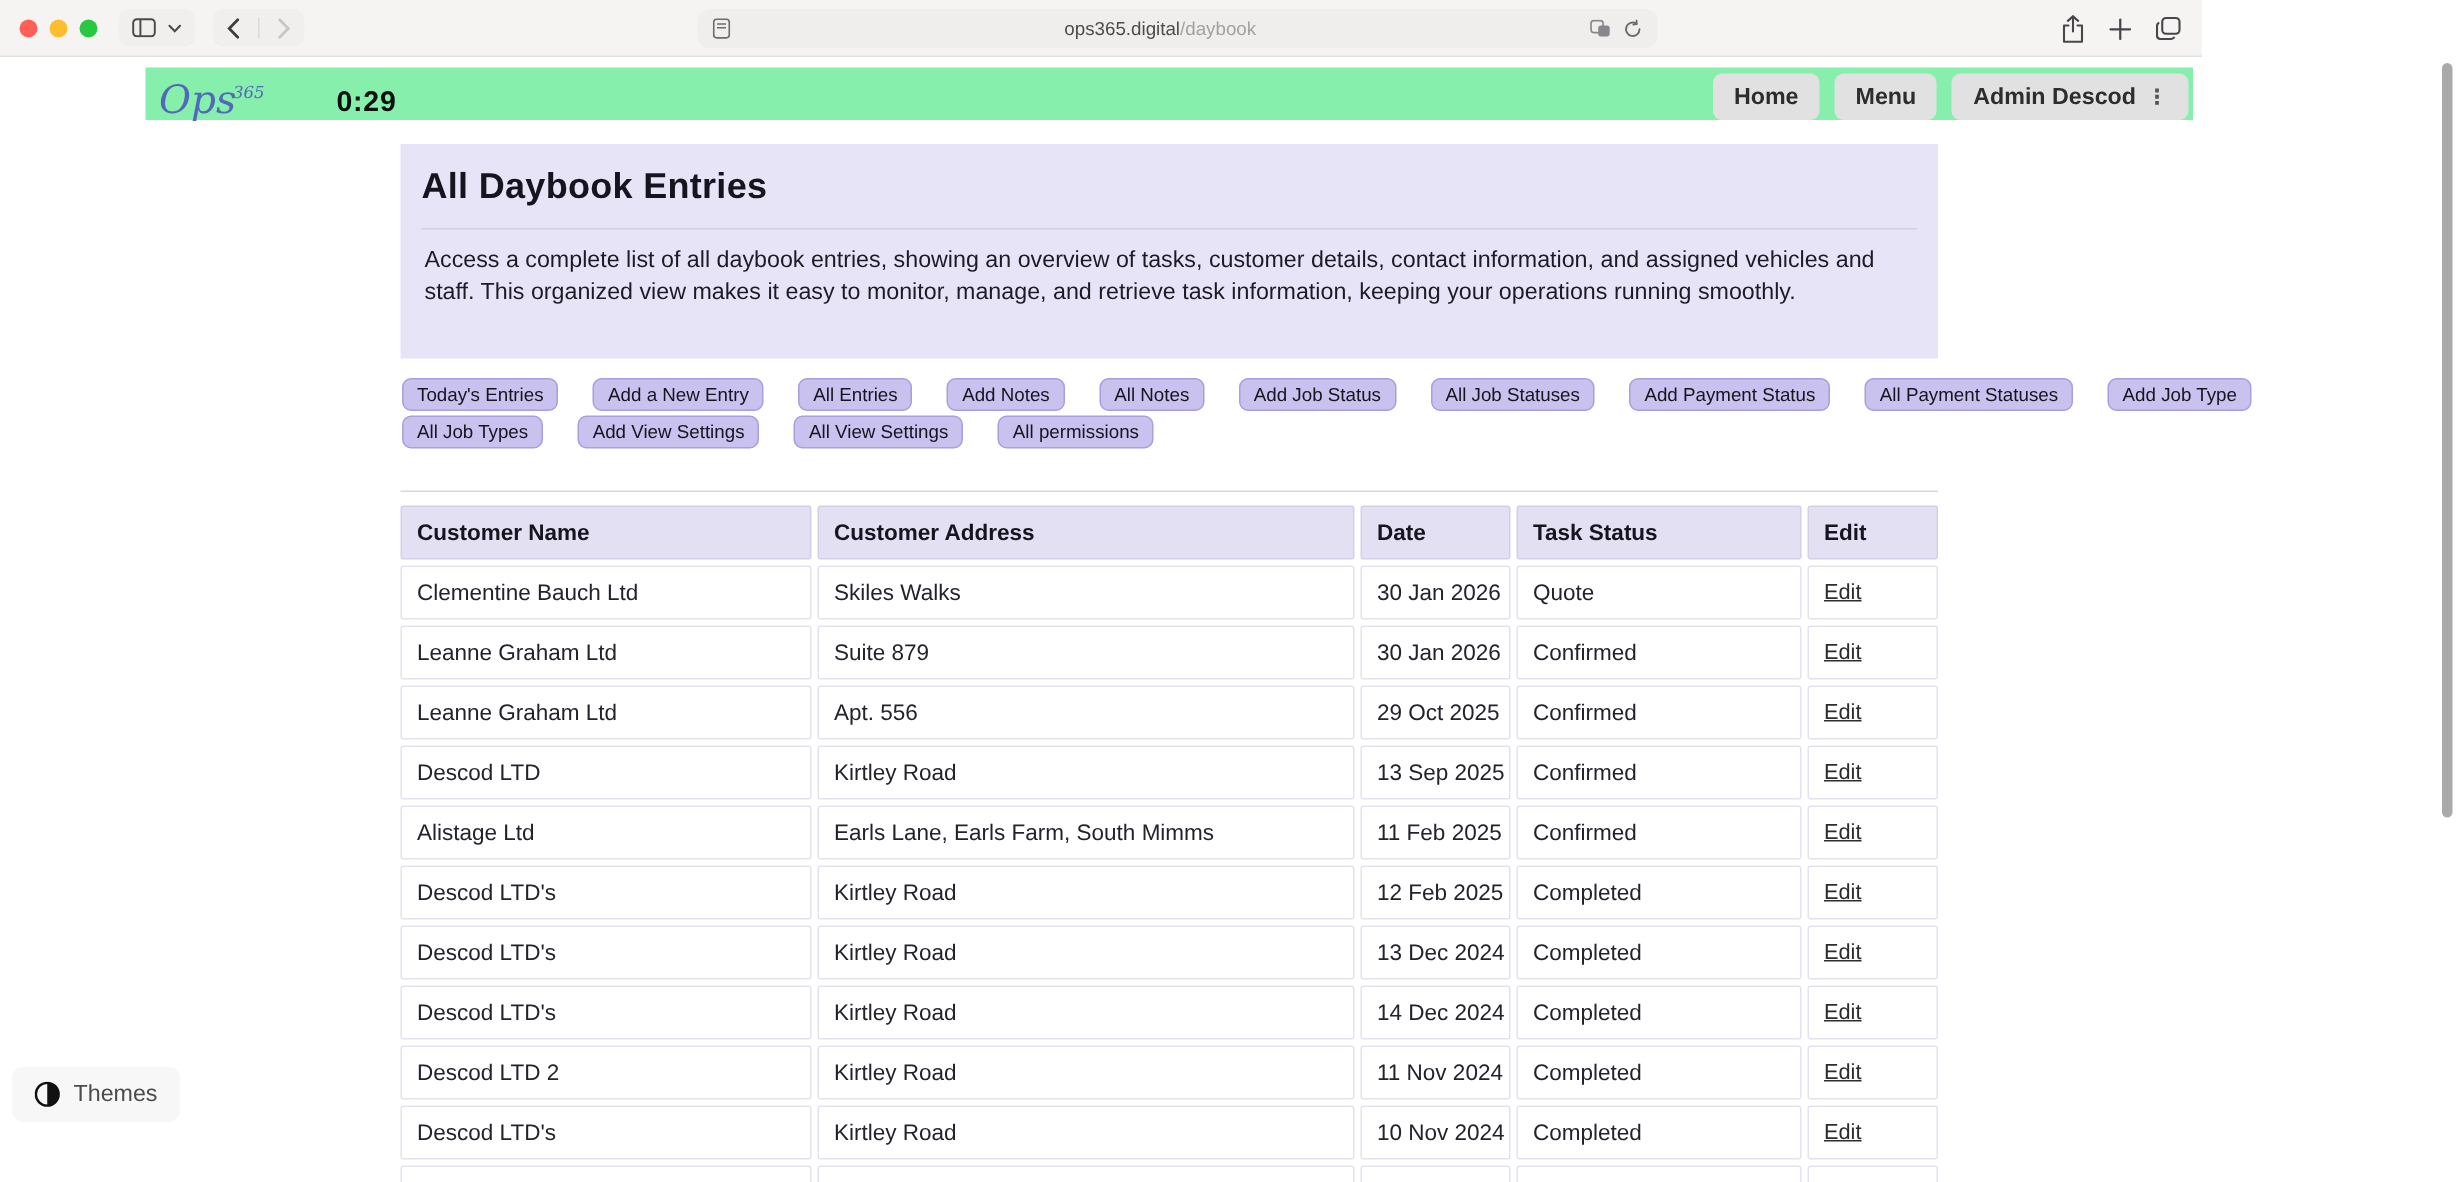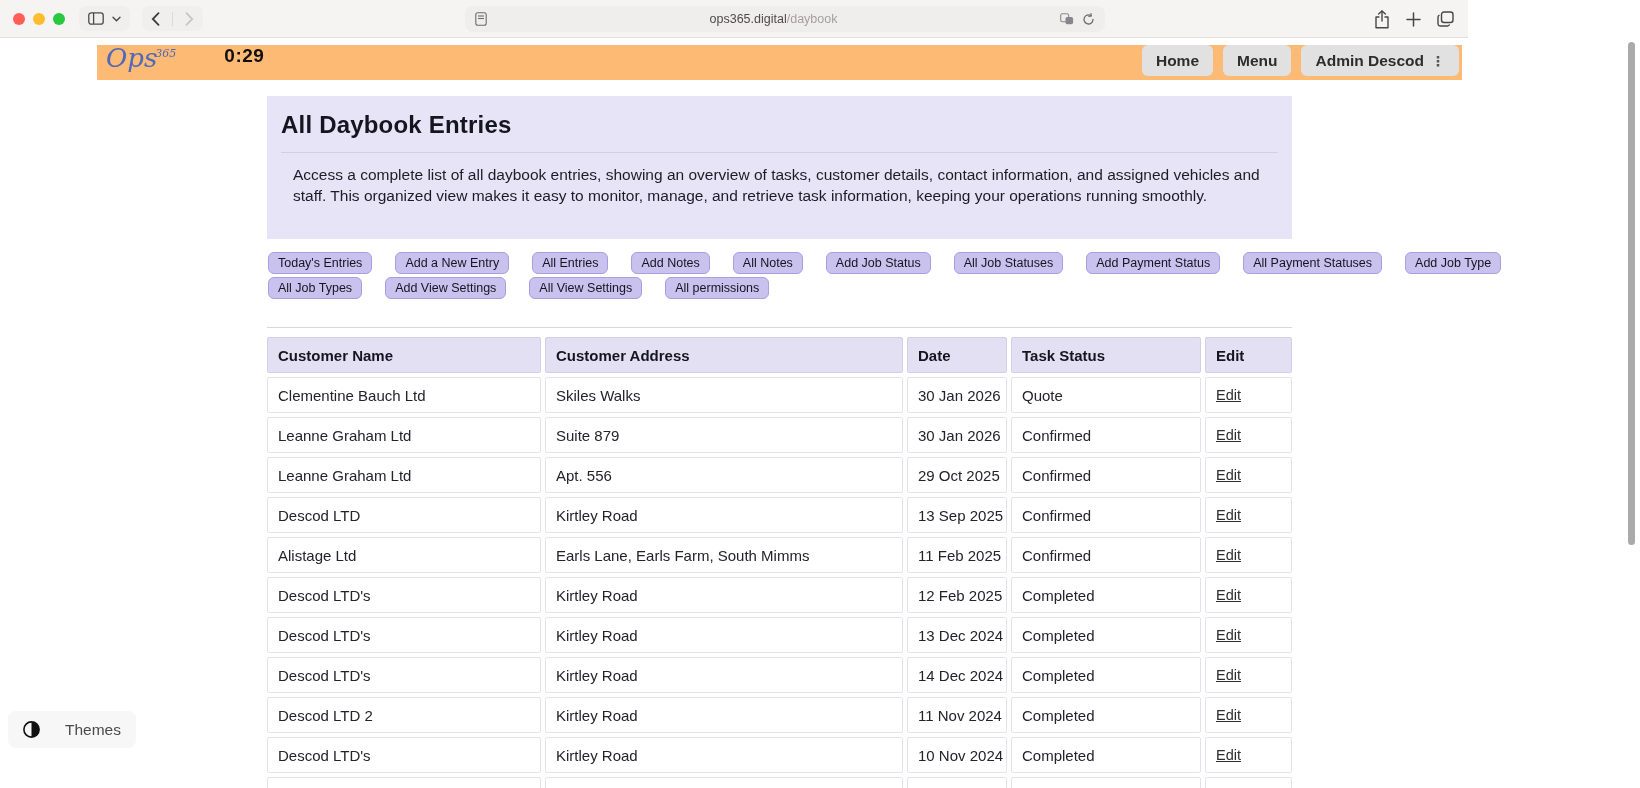--- a/index.html
+++ b/index.html
@@ -21,37 +21,37 @@
   .nav-group{margin-left:12px;gap:12px;}
   .chev-sep{width:1px;height:14px;background:#dddbd9;}
   .urlbar{position:absolute;left:465px;top:6px;width:640px;height:26px;background:#f0eeec;
     border-radius:8px;display:flex;align-items:center;padding:0 10px;box-sizing:border-box;border:none;}
   .url-text{flex:1;text-align:center;font-size:12.5px;color:#4e4c4a;white-space:nowrap;overflow:hidden;}
   .url-path{color:#a3a19f;}
   .chrome-right{position:absolute;right:14px;top:0;height:38px;display:flex;align-items:center;gap:16px;}
   .icon-btn{background:none;border:none;padding:0;display:flex;align-items:center;justify-content:center;}
 
   
-  .appbar{position:absolute;left:97px;top:45px;width:1365px;height:35px;background:#fdba74;
-    display:flex;align-items:flex-start;box-sizing:border-box;padding:0 3px 0 9px;}
+  .appbar{position:absolute;left:97px;top:45px;width:1365px;height:35px;background:#86efac;
+    display:flex;align-items:flex-end;box-sizing:border-box;padding:0 3px 0 9px;}
   .logo{font-family:"DejaVu Serif",serif;font-style:italic;font-size:26px;color:#5069b8;
     line-height:1;background:none;border:none;padding:0;}
   .logo sup{font-size:11px;margin-left:-2px;}
   .timer{font-size:19px;font-weight:700;color:#101010;margin-left:48px;letter-spacing:.5px;}
   .appnav{margin-left:auto;display:flex;gap:10px;}
   .nav-btn{height:31px;background:#e2e1e1;border:none;border-radius:6px;font-size:15.5px;
     color:#2d2d2d;padding:0 14px;display:flex;align-items:center;gap:7px;font-weight:700;}
   .kebab{color:#555;font-size:14px;line-height:1;font-family:"DejaVu Sans",sans-serif;}
 
   
   .panel{position:absolute;left:267px;top:96px;width:1025px;height:143px;background:#e8e4f7;
     box-sizing:border-box;padding:15px 14px;}
   .panel h1{margin:0;font-size:24px;font-weight:700;color:#15151f;letter-spacing:.2px;}
   .panel-divider{border:none;border-top:1px solid #d2cee4;margin:13px 0 11px;}
-  .panel p{margin:12px;font-size:15.5px;line-height:20.5px;color:#1c1c26;}
+  .panel p{margin:2px;font-size:15.5px;line-height:20.5px;color:#1c1c26;}
 
   
   .pills{position:absolute;left:268px;top:252px;width:1030px;display:flex;flex-direction:column;gap:3px;}
   .pill-row{display:flex;gap:23px;}
   .pill{background:#c9c1ee;border:1px solid #a99ede;border-radius:6px;font-size:12.5px;font-weight:500;
     color:#15151f;padding:0 9px;height:22px;line-height:20px;white-space:nowrap;}
 
   
   .table-hairline{position:absolute;left:267px;top:327px;width:1025px;border-top:1px solid #d8d8d8;}
   .grid{position:absolute;left:267px;top:337px;width:1025px;display:grid;
@@ -59,21 +59,21 @@
   .th{height:36px;box-sizing:border-box;background:#e4e0f4;border:1px solid #d3cfe8;border-radius:2px;
     display:flex;align-items:center;padding:0 10px;font-weight:700;font-size:15px;color:#15151f;}
   .td{height:36px;box-sizing:border-box;background:#ffffff;border:1px solid #e5e2f0;border-radius:2px;
     display:flex;align-items:center;padding:0 10px;font-size:15px;color:#23232c;white-space:nowrap;overflow:hidden;}
   .edit-link{color:#2d2d2d;font-size:14.5px;text-decoration:underline;}
 
   
   .scrollbar{position:absolute;left:1628px;top:42px;width:7px;height:503px;border-radius:4px;
     background:#9b9b9b;opacity:.85;}
   .themes-btn{position:absolute;left:8px;top:711px;height:37px;background:#f7f7f7;border:none;
-    border-radius:8px;display:flex;align-items:center;gap:25px;padding:0 15px;font-size:15.5px;color:#4b4b4b;}
+    border-radius:8px;display:flex;align-items:center;gap:9px;padding:0 15px;font-size:15.5px;color:#4b4b4b;}
   svg{display:block;}
 </style>
 </head>
 <body>
 
 <div class="chrome">
   <div class="traffic">
     <button class="light" style="background:#ff5f57"></button>
     <button class="light" style="background:#febc2e"></button>
     <button class="light" style="background:#28c840"></button>

